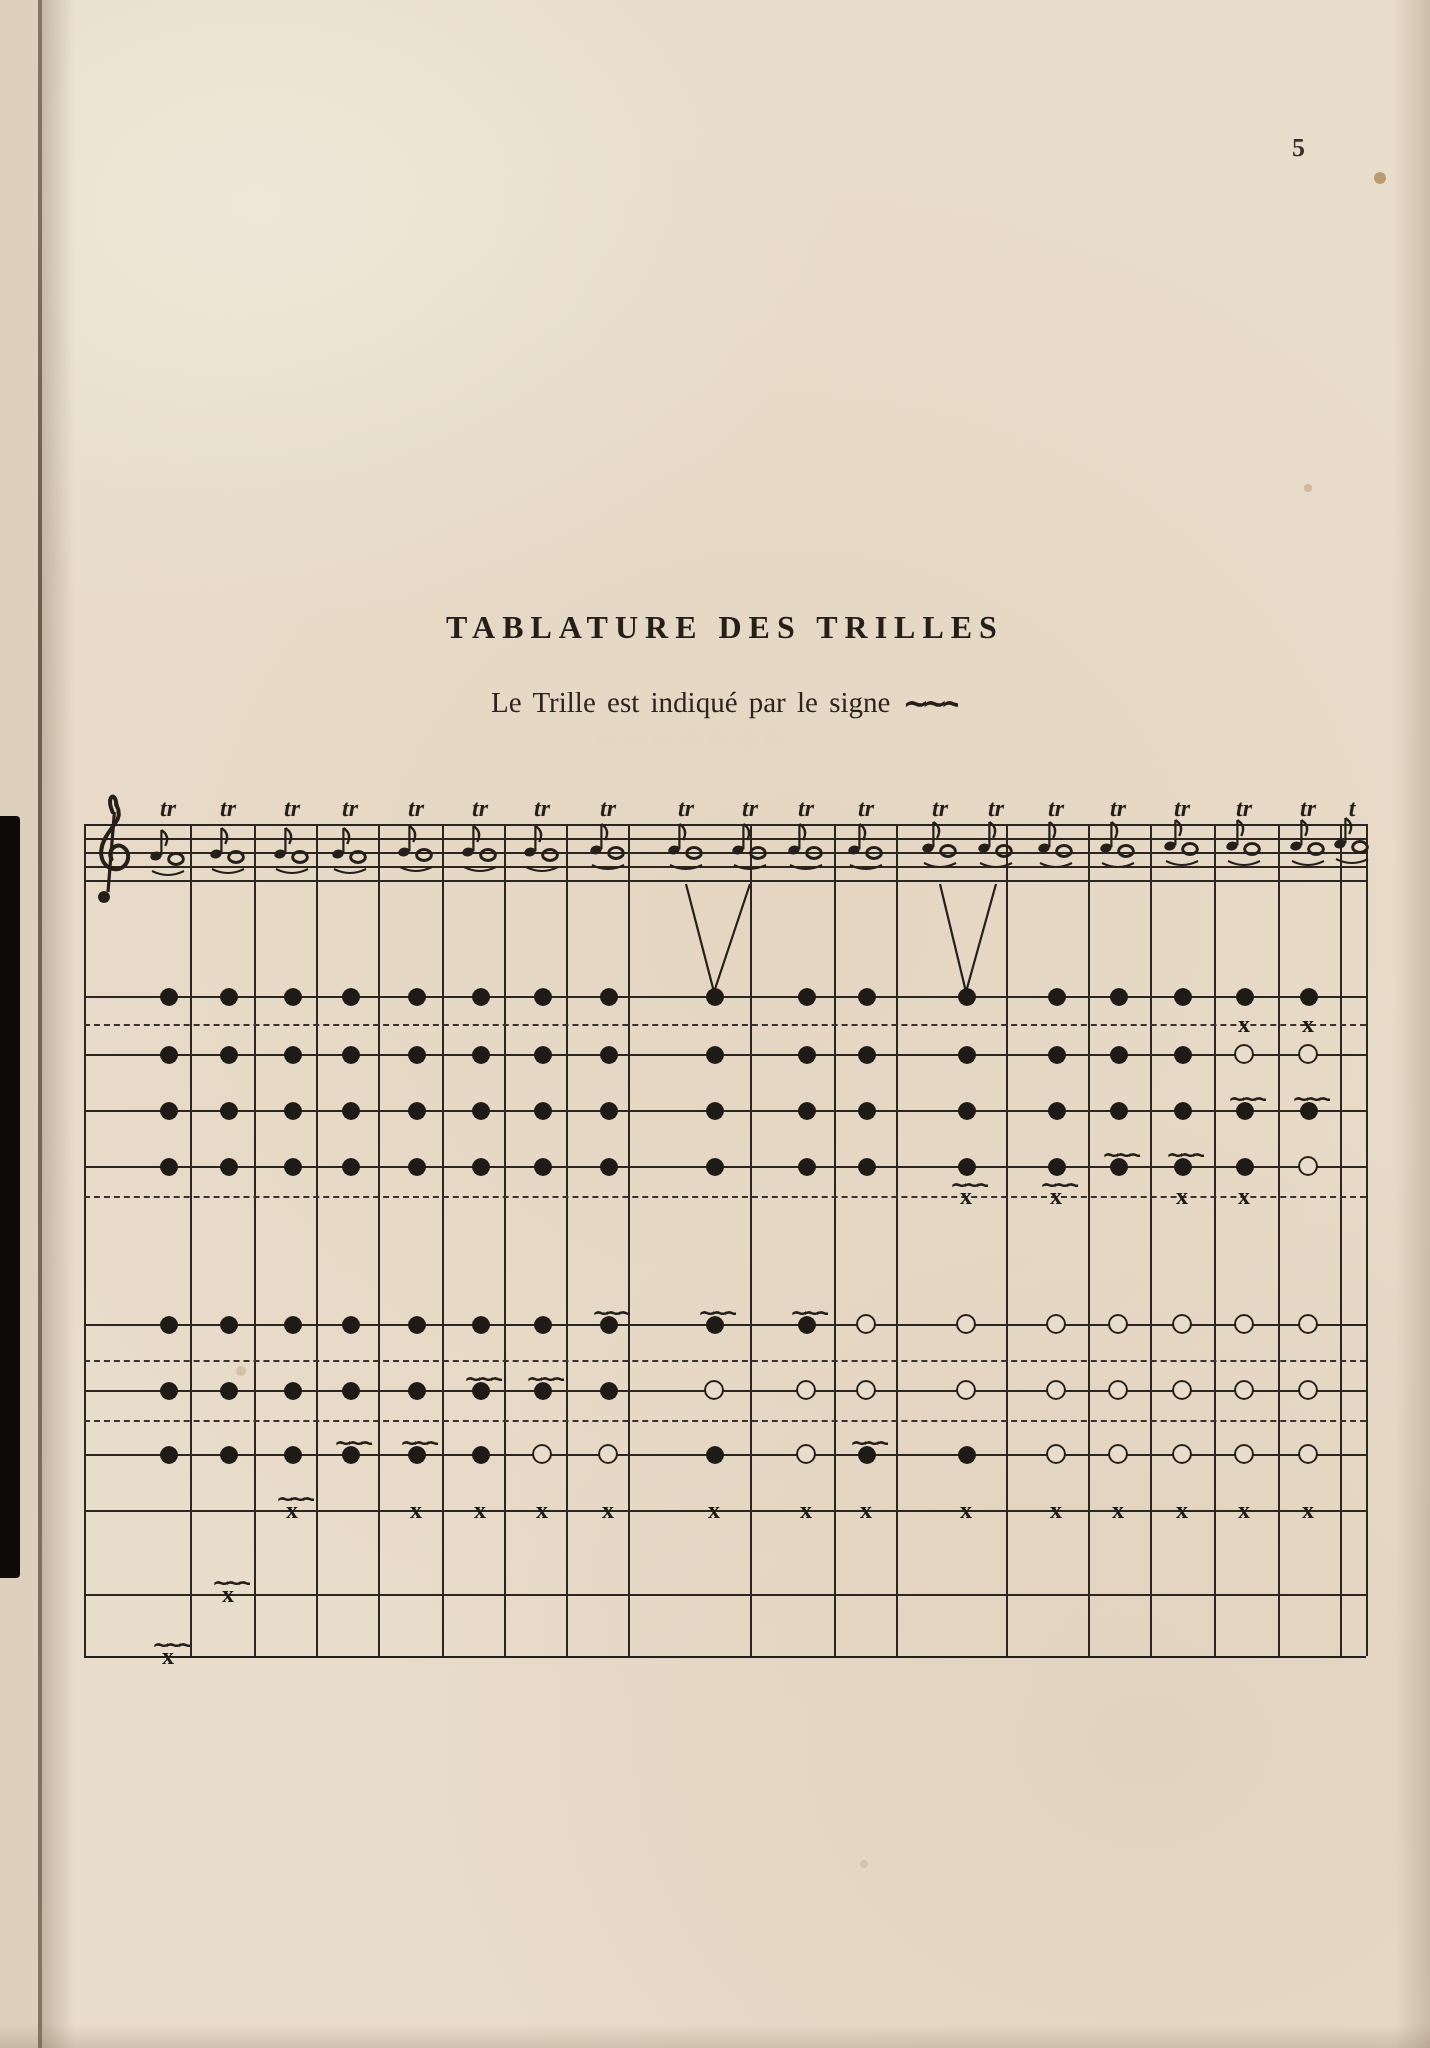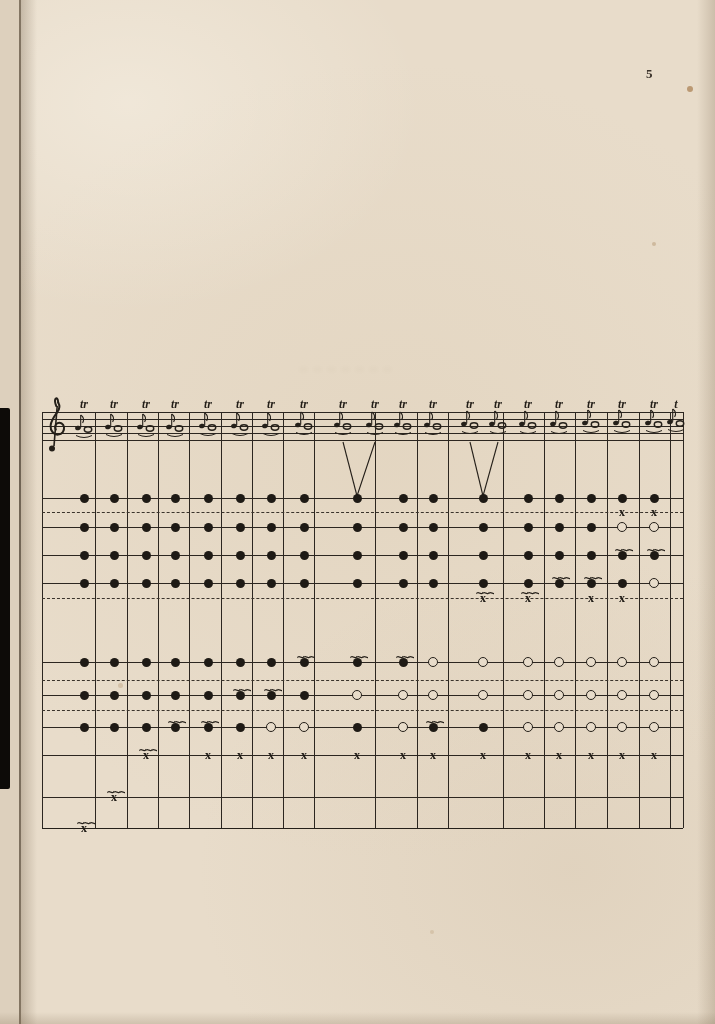--- a/index.html
+++ b/index.html
@@ -65,20 +65,22 @@
   <div class="right-shade"></div>
   <div class="bottom-shade"></div>
 
   <div class="speck" style="left:687px;top:86px;width:6px;height:6px;background:rgba(150,98,44,.55);"></div>
   <div class="speck" style="left:652px;top:242px;width:4px;height:4px;background:rgba(150,110,60,.30);"></div>
   <div class="speck" style="left:118px;top:683px;width:5px;height:5px;background:rgba(160,120,70,.25);"></div>
   <div class="speck" style="left:430px;top:930px;width:4px;height:4px;background:rgba(160,120,70,.20);"></div>
   <div class="ghost" style="left:300px;top:362px;width:330px;">~ ~ ~ ~ ~ ~ ~</div>
 
   <div class="page-number">5</div>
+  <h1 class="title">TABLATURE DES TRILLES</h1>
+  <div class="subtitle"><span>Le Trille est indiqué par le signe</span><span class="sq big">~~~</span></div>
 
   <div class="tableau">
     <div id="staff">
         <div class="sline" style="top: 16px;"></div>
         <div class="sline" style="top: 23px;"></div>
         <div class="sline" style="top: 30px;"></div>
         <div class="sline" style="top: 37px;"></div>
         <div class="sline" style="top: 44px;"></div>
         <div class="bline" style="left: -0.5px;"></div>
         <div class="bline" style="left: 52.5px;"></div>

